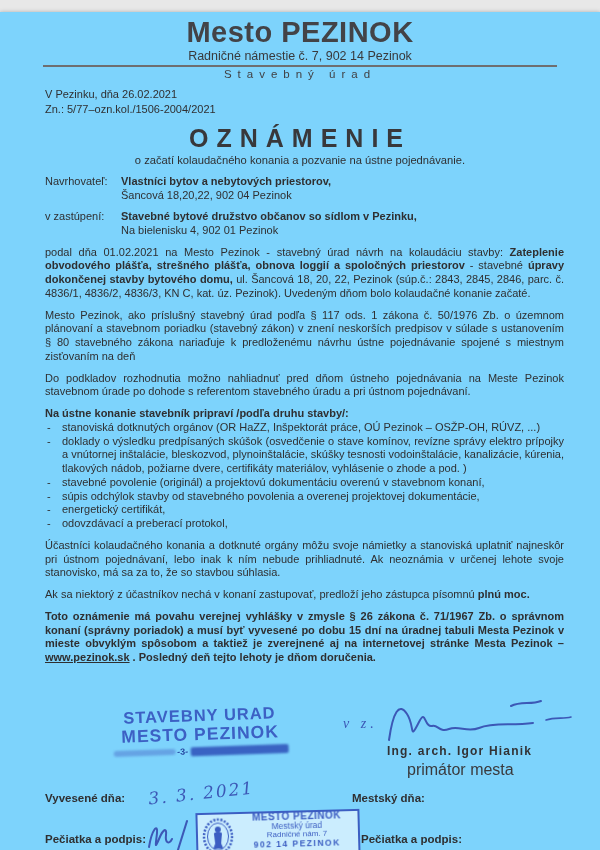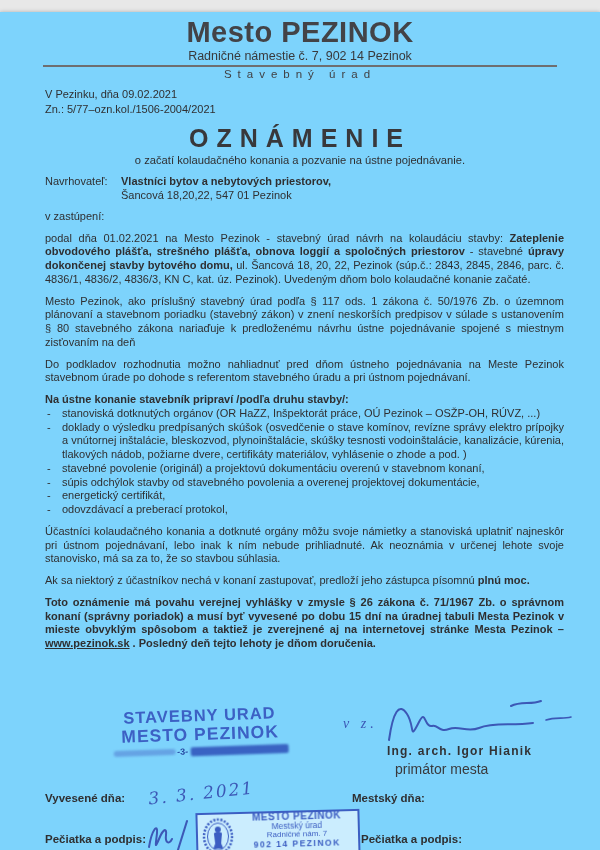--- a/index.html
+++ b/index.html
@@ -49,21 +49,21 @@
   .office-stamp .l2{font-size:17.5px;letter-spacing:1px;margin-top:-1px;}
   .smudge{display:flex;align-items:center;justify-content:center;margin-top:1px;gap:2px;}
   .smudge .blot-a{width:62px;height:6px;background:rgba(70,105,200,.45);filter:blur(1.2px);border-radius:3px;}
   .smudge .blot-b{width:98px;height:9px;background:rgba(45,80,185,.85);filter:blur(1px);border-radius:2px;}
   .smudge .d3{font-size:9px;color:#24439e;font-weight:bold;}
   .sig-block{position:absolute;left:335px;top:688px;width:252px;}
   .sig-hand{position:absolute;left:8px;top:16px;font-family:Liberation Serif, serif;font-style:italic;
     font-size:14px;color:#3c58b6;letter-spacing:4px;}
   .sig-svg{position:absolute;left:48px;top:-2px;}
   .sig-name{position:absolute;left:10px;top:44px;font-weight:bold;font-size:12px;letter-spacing:1.2px;color:#323235;padding-left:42px;}
-  .sig-title{position:absolute;left:60px;top:61px;font-size:14px;color:#3a3a3d;}
+  .sig-title{position:absolute;left:72px;top:61px;font-size:16px;color:#3a3a3d;}
   .posted-label{position:absolute;left:45px;top:780px;font-weight:bold;font-size:11.5px;}
   .posted-value{position:absolute;left:148px;top:771px;font-family:"DejaVu Serif",serif;font-style:italic;
     font-size:17px;color:#3c58b6;transform:rotate(-6deg);letter-spacing:2px;}
   .removed-label{position:absolute;left:352px;top:780px;font-weight:bold;font-size:11.5px;}
   .seal-label-left{position:absolute;left:45px;top:821px;font-weight:bold;font-size:11.5px;}
   .seal-label-right{position:absolute;left:361px;top:821px;font-weight:bold;font-size:11.5px;}
   .initials-svg{position:absolute;left:143px;top:803px;}
   .muni-stamp{
     position:absolute;left:196px;top:799px;width:160px;height:44px;
     border:2px solid #3c5ec2;color:#3c5ec2;display:flex;align-items:center;
@@ -83,39 +83,43 @@
 <div class="page">
 
   <div class="hdr">
     <div class="hdr-city">Mesto PEZINOK</div>
     <div class="hdr-addr">Radničné námestie č. 7, 902 14 Pezinok</div>
     <hr class="hdr-rule">
     <div class="hdr-dept">Stavebný úrad</div>
   </div>
 
   <div class="refblock">
-    <div>V Pezinku, dňa 09.02.2021</div>
+    <div>V Pezinku, dňa 26.02.2021</div>
     <div>Zn.: 5/77–ozn.kol./1506-2004/2021</div>
   </div>
 
   <div class="title">
     <div class="title-main">OZNÁMENIE</div>
     <div class="title-sub">o začatí kolaudačného konania a pozvanie na ústne pojednávanie.</div>
   </div>
 
   <div class="parties">
     <div class="party-row">
       <div class="party-label">Navrhovateľ:</div>
       <div class="party-val">
         <b>Vlastníci bytov a nebytových priestorov,</b>
-        <span>Šancová 18,20,22, 547 01 Pezinok</span>
+        <span>Šancová 18,20,22, 902 04 Pezinok</span>
       </div>
     </div>
     <div class="party-row">
       <div class="party-label">v zastúpení:</div>
+      <div class="party-val">
+        <b>Stavebné bytové družstvo občanov so sídlom v Pezinku,</b>
+        <span>Na bielenisku 4, 902 01  Pezinok</span>
+      </div>
     </div>
   </div>
 
   <div class="body-txt">
 
     <div class="para"><span>podal dňa 01.02.2021 na Mesto Pezinok - stavebný úrad návrh na kolaudáciu  stavby: </span><b class="semib">Zateplenie obvodového plášťa, strešného plášťa, obnova loggií a spoločných priestorov</b><span> -  stavebné </span><b class="semib">úpravy dokončenej stavby bytového domu,</b><span>  ul. Šancová 18, 20, 22, Pezinok (súp.č.: 2843, 2845, 2846, parc. č. 4836/1, 4836/2, 4836/3, KN C, kat. úz. Pezinok). Uvedeným dňom bolo kolaudačné konanie začaté.</span></div>
 
     <div class="para">Mesto Pezinok, ako príslušný stavebný úrad podľa § 117 ods. 1 zákona č. 50/1976 Zb. o územnom plánovaní  a stavebnom  poriadku  (stavebný  zákon)  v  znení  neskorších  predpisov  v súlade s ustanovením § 80 stavebného zákona nariaďuje k predloženému návrhu ústne pojednávanie spojené s miestnym zisťovaním na deň</div>
 
 

